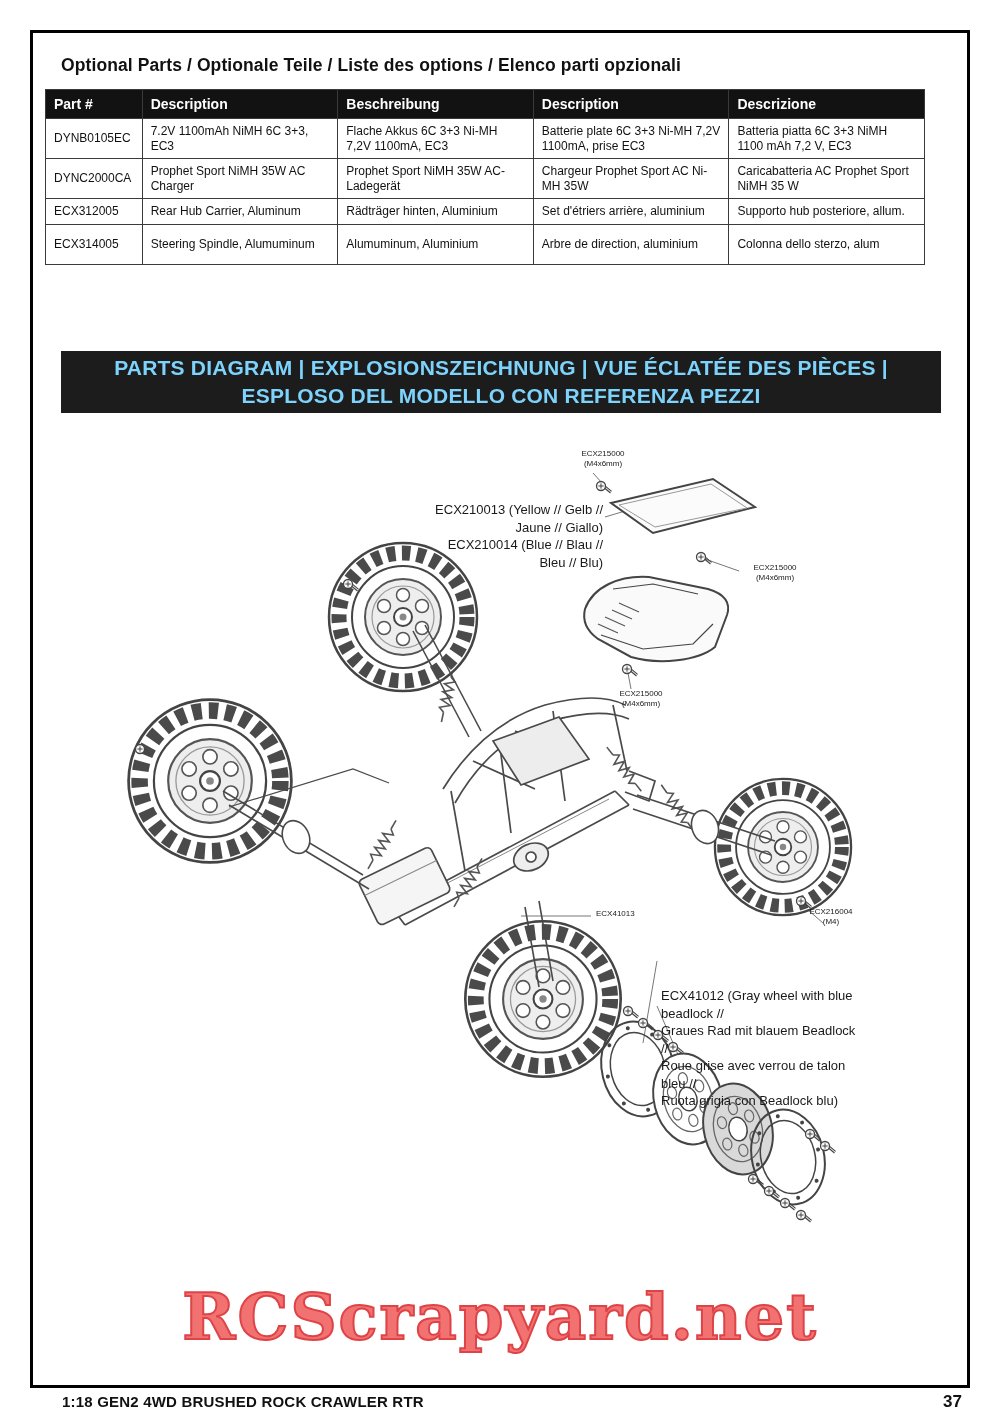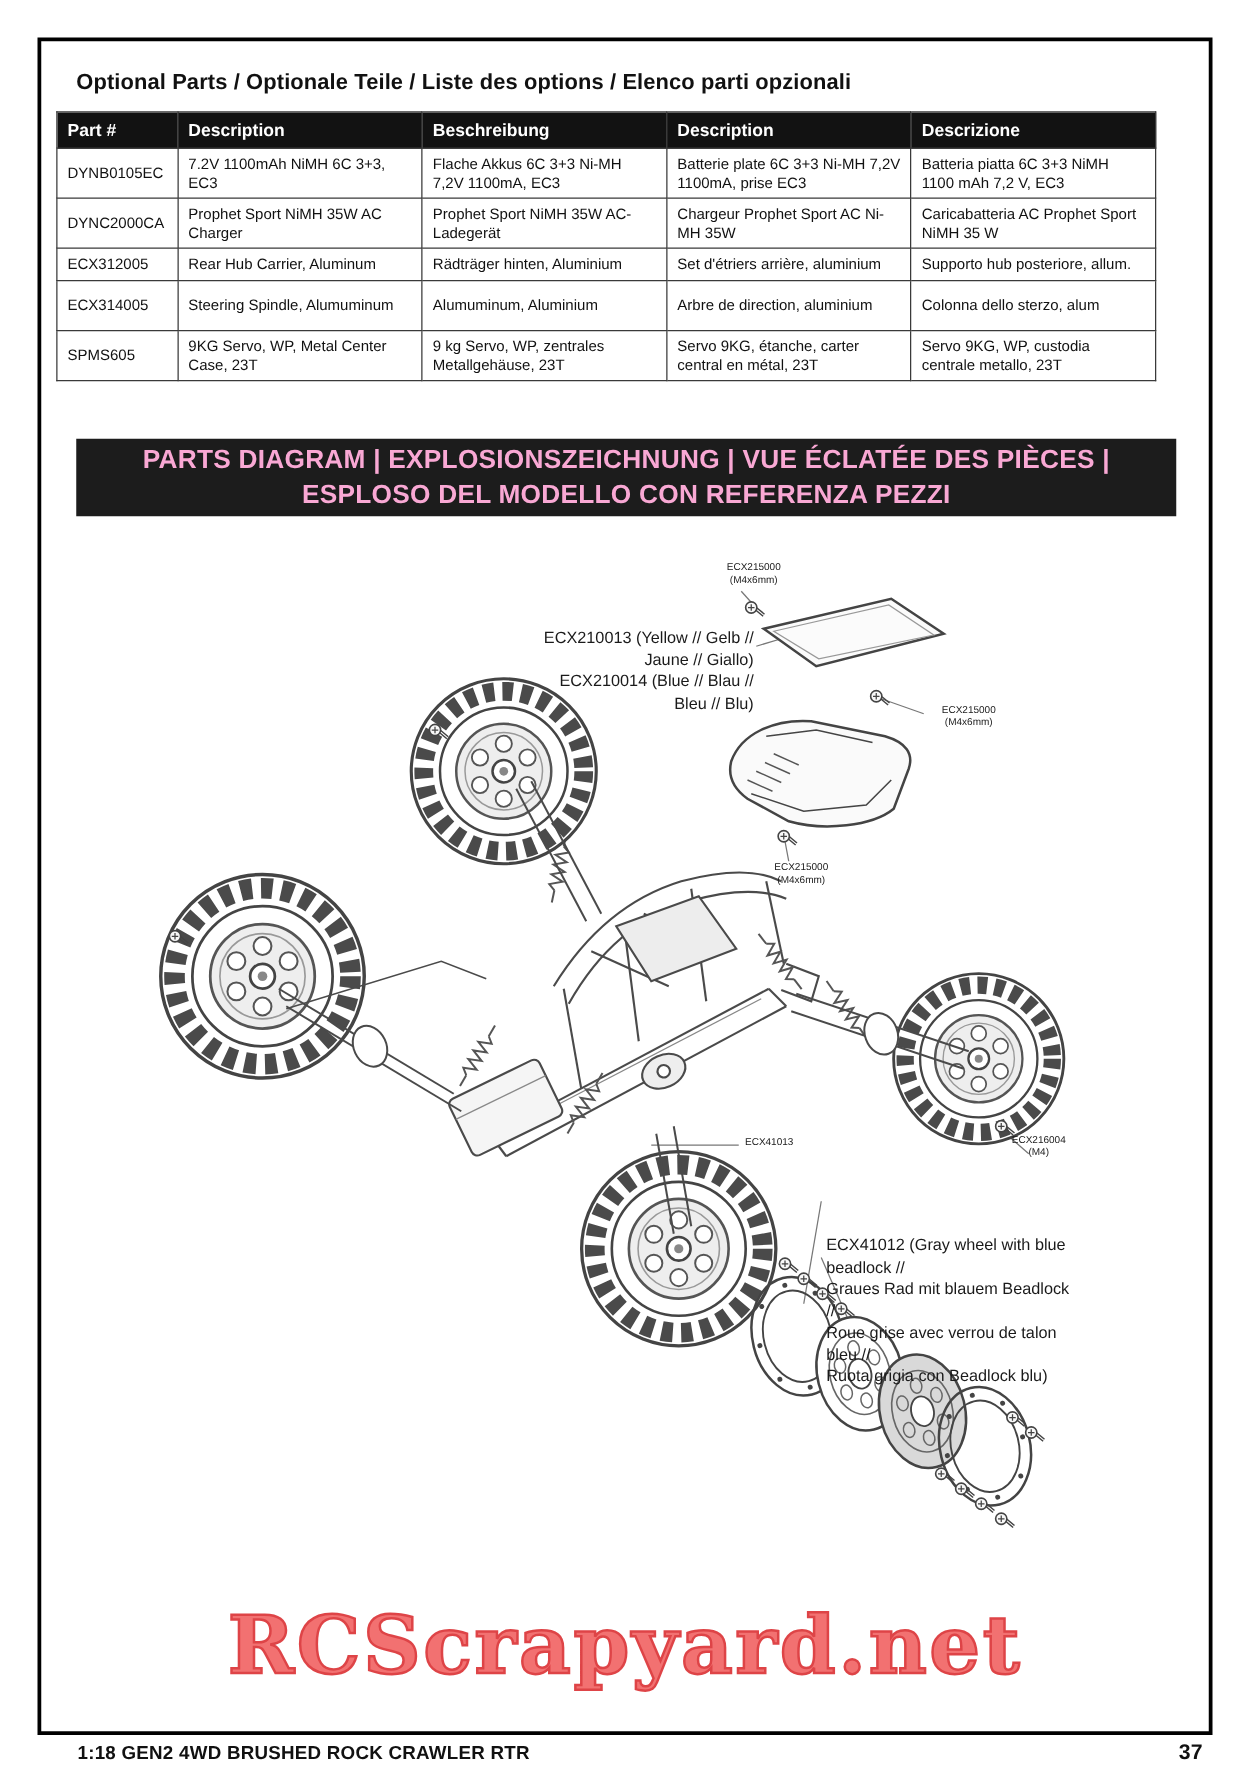--- a/index.html
+++ b/index.html
@@ -8,21 +8,21 @@
   .frame{position:absolute;left:30px;top:30px;width:934px;height:1352px;border:3px solid #000;}
   .title{position:absolute;left:28px;top:22px;font-size:17.5px;font-weight:bold;margin:0;letter-spacing:0.1px;}
   
   .parts-table{position:absolute;left:12px;top:56px;width:880px;border-collapse:collapse;table-layout:fixed;}
   .parts-table th,.parts-table td{border:1px solid #3a3a3a;padding:2px 8px;vertical-align:middle;text-align:left;}
   .parts-table th{background:#121212;color:#fff;font-size:14px;font-weight:bold;height:24px;}
   .parts-table td{font-size:12px;line-height:1.18;}
   .col-part{width:11%;}
   .r2{height:40px;} .r1{height:26px;}
   
-  .banner{position:absolute;left:28px;top:318px;width:880px;height:62px;background:#1c1c1c;color:#f9a8d4;
+  .banner{position:absolute;left:28px;top:318px;width:880px;height:62px;background:#1c1c1c;color:#7dd3fc;
           display:flex;flex-direction:column;justify-content:center;align-items:center;
           font-weight:bold;font-size:21px;line-height:1.35;letter-spacing:0.2px;text-align:center;}
   
   .diagram{position:absolute;left:20px;top:406px;width:900px;height:824px;}
   .diagram svg{position:absolute;left:0;top:0;}
   .lbl{position:absolute;font-size:8px;line-height:1.3;color:#1a1a1a;white-space:pre-line;}
   .lbl.small{font-size:13px;line-height:1.35;}
   .ta-r{text-align:right;} .ta-c{text-align:center;}
   
   .watermark{position:absolute;left:0;width:100%;top:1246px;text-align:center;
@@ -79,27 +79,20 @@
           <td>Rädträger hinten, Aluminium</td>
           <td>Set d'étriers arrière, aluminium</td>
           <td>Supporto hub posteriore, allum.</td>
         </tr>
         <tr class="r2">
           <td>ECX314005</td>
           <td>Steering Spindle, Alumuminum</td>
           <td>Alumuminum, Aluminium</td>
           <td>Arbre de direction, aluminium</td>
           <td>Colonna dello sterzo, alum</td>
-        </tr>
-        <tr class="r2">
-          <td>SPMS605</td>
-          <td>9KG Servo, WP, Metal Center Case, 23T</td>
-          <td>9 kg Servo, WP, zentrales Metallgehäuse, 23T</td>
-          <td>Servo 9KG, étanche, carter central en métal, 23T</td>
-          <td>Servo 9KG, WP, custodia centrale metallo, 23T</td>
         </tr>
       </tbody>
     </table>
 
     <div class="banner">
       <div>PARTS DIAGRAM | EXPLOSIONSZEICHNUNG | VUE ÉCLATÉE DES PIÈCES |</div>
       <div>ESPLOSO DEL MODELLO CON REFERENZA PEZZI</div>
     </div>
 
     <div class="diagram">

